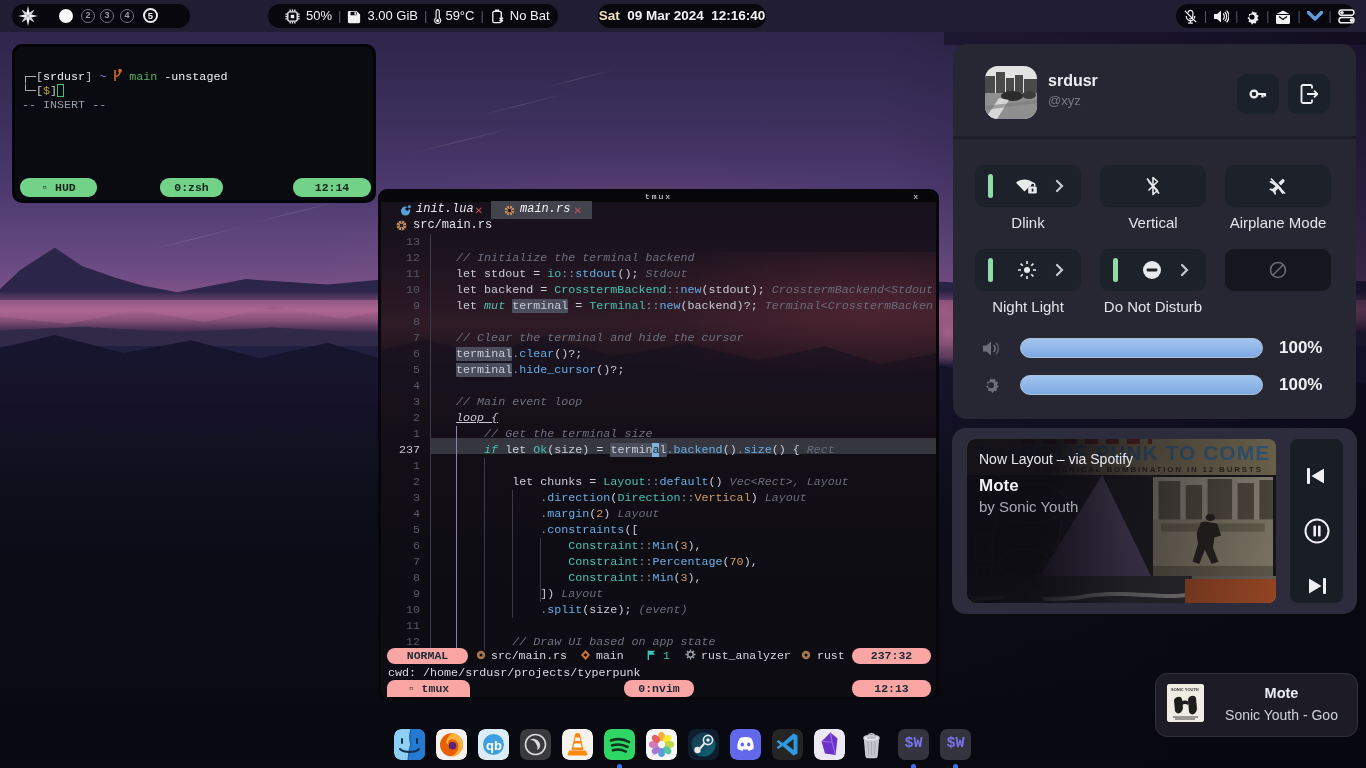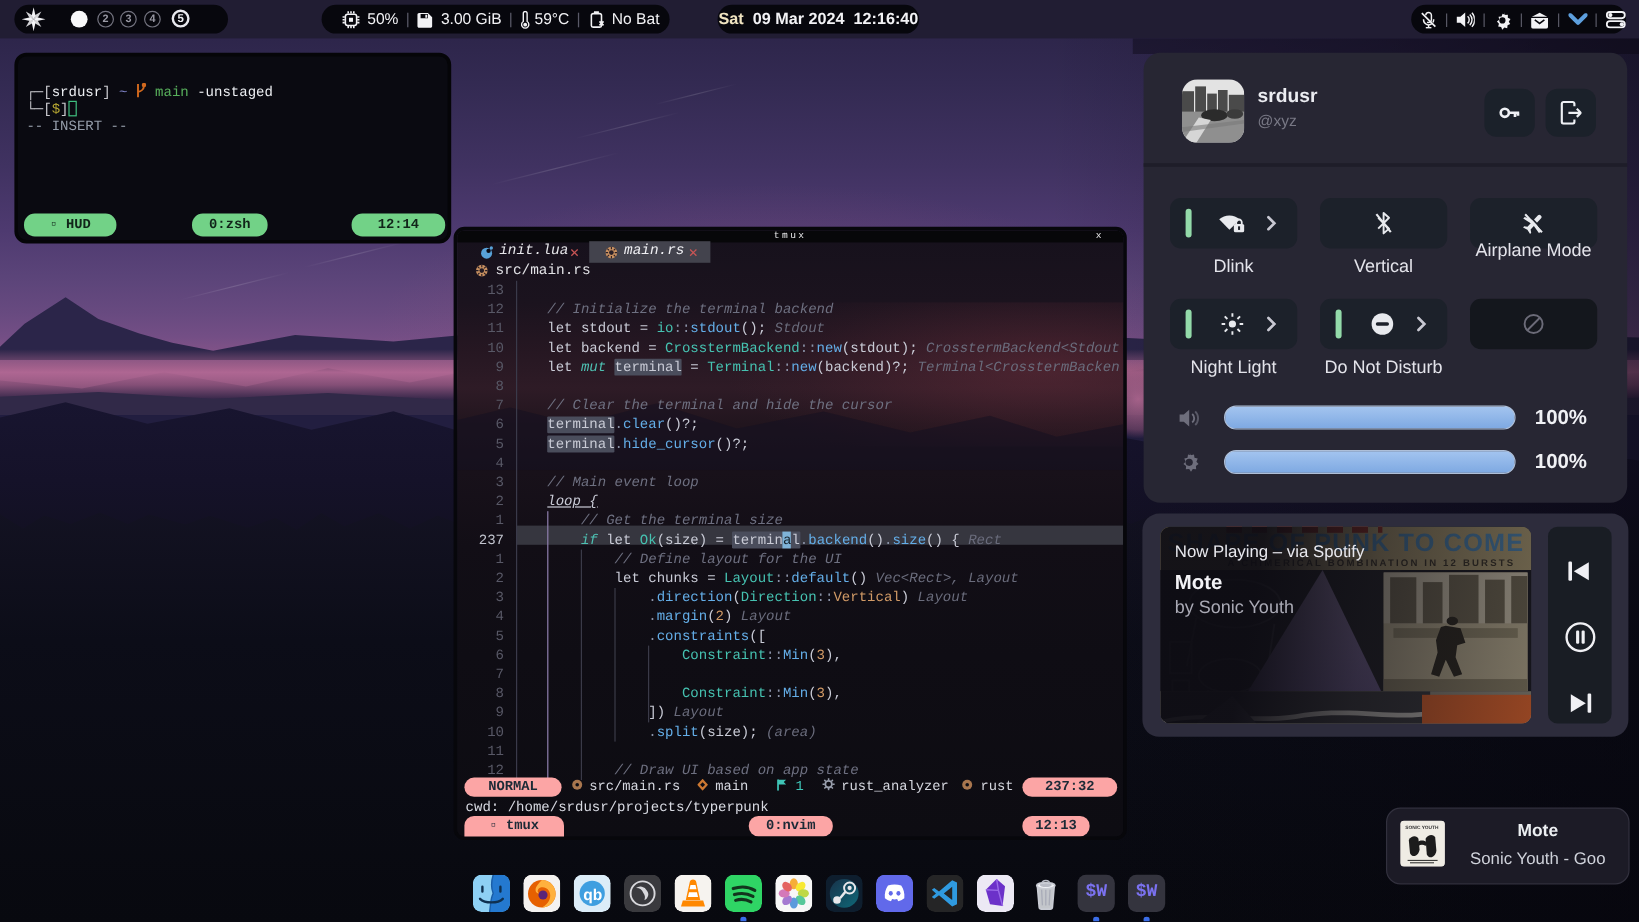--- a/index.html
+++ b/index.html
@@ -247,30 +247,30 @@
       <div class="cl" style="top:64px"><span class="num">9</span><span class="codetxt"><span class="c-wt">    let </span><span class="c-kw">mut</span><span class="c-wt"> </span><span class="hl c-wt">terminal</span><span class="c-wt"> = </span><span class="c-ty">Terminal</span><span class="c-pn">::</span><span class="c-fn">new</span><span class="c-wt">(backend)?;</span><span class="c-hint"> Terminal&lt;CrosstermBacken</span></span></div>
       <div class="cl" style="top:80px"><span class="num">8</span></div>
       <div class="cl" style="top:96px"><span class="num">7</span><span class="codetxt"><span class="c-com">    // Clear the terminal and hide the cursor</span></span></div>
       <div class="cl" style="top:112px"><span class="num">6</span><span class="codetxt"><span class="c-wt">    </span><span class="hl c-wt">terminal</span><span class="c-pn">.</span><span class="c-fn">clear</span><span class="c-wt">()?;</span></span></div>
       <div class="cl" style="top:128px"><span class="num">5</span><span class="codetxt"><span class="c-wt">    </span><span class="hl c-wt">terminal</span><span class="c-pn">.</span><span class="c-fn">hide_cursor</span><span class="c-wt">()?;</span></span></div>
       <div class="cl" style="top:144px"><span class="num">4</span></div>
       <div class="cl" style="top:160px"><span class="num">3</span><span class="codetxt"><span class="c-com">    // Main event loop</span></span></div>
       <div class="cl" style="top:176px"><span class="num">2</span><span class="codetxt"><span class="c-wt">    </span><span class="c-wt" style="text-decoration:underline;font-style:italic;">loop {</span></span></div>
       <div class="cl" style="top:192px"><span class="num">1</span><span class="codetxt"><span class="c-com">        // Get the terminal size</span></span></div>
       <div class="cl" style="top:208px"><span class="num" style="color:#c2c4ce;">237</span><span class="codetxt"><span class="c-wt">        </span><span class="c-kw">if</span><span class="c-wt"> let </span><span class="c-ty">Ok</span><span class="c-wt">(size) = </span><span class="hl c-wt">termin<span style="background:#7fb3d8;color:#16222c;">a</span>l</span><span class="c-pn">.</span><span class="c-fn">backend</span><span class="c-wt">()</span><span class="c-pn">.</span><span class="c-fn">size</span><span class="c-wt">() {</span><span class="c-hint"> Rect</span></span></div>
-      <div class="cl" style="top:224px"><span class="num">1</span><span class="codetxt"><span class="c-com">            // Define layout for the UI</span></span></div>
+      <div class="cl" style="top:224px"><span class="num">1</span></div>
       <div class="cl" style="top:240px"><span class="num">2</span><span class="codetxt"><span class="c-wt">            let chunks = </span><span class="c-ty">Layout</span><span class="c-pn">::</span><span class="c-fn">default</span><span class="c-wt">()</span><span class="c-hint"> Vec&lt;Rect&gt;, Layout</span></span></div>
       <div class="cl" style="top:256px"><span class="num">3</span><span class="codetxt"><span class="c-wt">                </span><span class="c-pn">.</span><span class="c-fn">direction</span><span class="c-wt">(</span><span class="c-ty">Direction</span><span class="c-pn">::</span><span class="c-num">Vertical</span><span class="c-wt">)</span><span class="c-hint"> Layout</span></span></div>
       <div class="cl" style="top:272px"><span class="num">4</span><span class="codetxt"><span class="c-wt">                </span><span class="c-pn">.</span><span class="c-fn">margin</span><span class="c-wt">(</span><span class="c-num">2</span><span class="c-wt">)</span><span class="c-hint"> Layout</span></span></div>
       <div class="cl" style="top:288px"><span class="num">5</span><span class="codetxt"><span class="c-wt">                </span><span class="c-pn">.</span><span class="c-fn">constraints</span><span class="c-wt">([</span></span></div>
       <div class="cl" style="top:304px"><span class="num">6</span><span class="codetxt"><span class="c-wt">                    </span><span class="c-ty">Constraint</span><span class="c-pn">::</span><span class="c-fn">Min</span><span class="c-wt">(</span><span class="c-num">3</span><span class="c-wt">),</span></span></div>
-      <div class="cl" style="top:320px"><span class="num">7</span></div>
+      <div class="cl" style="top:320px"><span class="num">7</span><span class="codetxt"><span class="c-wt">                    </span><span class="c-ty">Constraint</span><span class="c-pn">::</span><span class="c-fn">Percentage</span><span class="c-wt">(</span><span class="c-num">70</span><span class="c-wt">),</span></span></div>
       <div class="cl" style="top:336px"><span class="num">8</span><span class="codetxt"><span class="c-wt">                    </span><span class="c-ty">Constraint</span><span class="c-pn">::</span><span class="c-fn">Min</span><span class="c-wt">(</span><span class="c-num">3</span><span class="c-wt">),</span></span></div>
       <div class="cl" style="top:352px"><span class="num">9</span><span class="codetxt"><span class="c-wt">                ])</span><span class="c-hint"> Layout</span></span></div>
-      <div class="cl" style="top:368px"><span class="num">10</span><span class="codetxt"><span class="c-wt">                </span><span class="c-pn">.</span><span class="c-fn">split</span><span class="c-wt">(size);</span><span class="c-hint"> (area)</span></span></div>
+      <div class="cl" style="top:368px"><span class="num">10</span><span class="codetxt"><span class="c-wt">                </span><span class="c-pn">.</span><span class="c-fn">split</span><span class="c-wt">(size);</span><span class="c-hint"> (event)</span></span></div>
       <div class="cl" style="top:384px"><span class="num">11</span></div>
       <div class="cl" style="top:400px"><span class="num">12</span><span class="codetxt"><span class="c-com">            // Draw UI based on app state</span></span></div>
     </div>
 
     <div class="bluepill" style="left:6px;top:456px;width:81px;height:16px;line-height:16px;">NORMAL</div>
     <div class="mono" style="position:absolute;left:0px;top:456px;width:555px;height:16px;line-height:16px;font-size:11.5px;color:#d4d6de;">
       <span style="position:absolute;left:95px;"><svg width="10" height="10" viewBox="0 0 12 12" style="vertical-align:-1px;">
             <circle cx="6" cy="6" r="5" fill="#a8764e"></circle>
             <circle cx="6" cy="6" r="1.8" fill="#0d0d14"></circle>
           </svg></span>
@@ -296,21 +296,21 @@
             <circle cx="6" cy="6" r="5" fill="#a8764e"></circle>
             <circle cx="6" cy="6" r="1.8" fill="#0d0d14"></circle>
           </svg></span>
       <span style="position:absolute;left:436px;">rust</span>
     </div>
     <div class="bluepill" style="left:471px;top:456px;width:79px;height:16px;line-height:16px;">237:32</div>
     <div class="mono" style="position:absolute;left:7px;top:474px;font-size:11.7px;color:#d8dae2;">cwd: /home/srdusr/projects/typerpunk</div>
 
     <div class="bluepill" style="left:6px;top:488px;width:83px;height:31px;line-height:17px;">▫ tmux</div>
     <div class="bluepill" style="left:243px;top:488px;width:70px;height:17px;line-height:17px;">0:nvim</div>
-    <div class="bluepill" style="left:471px;top:488px;width:56px;height:17px;line-height:17px;">12:13</div>
+    <div class="bluepill" style="left:471px;top:488px;width:79px;height:17px;line-height:17px;">12:13</div>
   </div>
   <div id="cc">
 
     <div style="position:absolute;left:32px;top:22px;width:52px;height:53px;border-radius:13px;overflow:hidden;">
       <svg width="52" height="53" viewBox="0 0 52 53">
           <rect width="52" height="53" fill="#e3e3e3"></rect>
           <g fill="#4a4a4a">
             <rect x="0" y="10" width="10" height="18"></rect>
             <rect x="11" y="6" width="9" height="22"></rect>
             <rect x="21" y="12" width="8" height="16"></rect>
@@ -369,21 +369,21 @@
         </svg>
     </div>
     <div class="tglabel" style="left:130px;top:170px;">Vertical</div>
     <div class="togglebtn" style="left:272px;top:121px;">
       <svg style="position:absolute;left:42px;top:10px;" width="22" height="22" viewBox="0 0 22 22">
           <path d="M2 12.2 L9.2 9.4 V4 a1.8 1.8 0 0 1 3.6 0 V9.4 L20 12.2 V14 L12.8 12.6 V16.6 L15 18.2 V19.6 L11 18.6 L7 19.6 V18.2 L9.2 16.6 V12.6 L2 14 Z" fill="#e8eaee" transform="rotate(43 11 11)"></path>
           <path d="M4 3.5 L18 18.5" stroke="#e8eaee" stroke-width="1.8"></path>
           <path d="M5.2 2.3 L19.2 17.3" stroke="#1c212a" stroke-width="1.4"></path>
         </svg>
     </div>
-    <div class="tglabel" style="left:255px;top:156px;">Airplane Mode</div>
+    <div class="tglabel" style="left:255px;top:170px;">Airplane Mode</div>
 
     <div class="togglebtn" style="left:22px;top:205px;">
       <div class="greenbar"></div>
       <svg style="position:absolute;left:42px;top:11px;" width="20" height="20" viewBox="0 0 20 20">
           <g fill="#e8eaee">
             <circle cx="10" cy="10" r="3"></circle>
             <g stroke="#e8eaee" stroke-width="1.6">
               <path d="M10 1 V4 M10 16 v3 M1 10 H4 M16 10 h3 M3.6 3.6 L5.8 5.8 M14.2 14.2 l2.2 2.2 M16.4 3.6 L14.2 5.8 M5.8 14.2 L3.6 16.4"></path>
             </g>
           </g>
@@ -473,21 +473,21 @@
       <div style="position:absolute;left:200px;top:36px;width:109px;height:128px;background:transparent;"></div>
       <div style="position:absolute;left:0px;top:137px;width:309px;height:27px;background:#8e8878;"></div>
       <svg style="position:absolute;left:0px;top:137px;" width="225" height="27" viewBox="0 0 225 27">
           <rect width="225" height="27" fill="#3a3a3c"></rect>
           <path d="M0 24 C40 14 80 26 120 18 C160 12 200 22 225 16 V20 C200 26 160 16 120 22 C80 30 40 18 0 27 Z" fill="#cfccc2" opacity="0.9"></path>
           <path d="M30 27 L60 4 L80 27 Z" fill="#55555a"></path>
         </svg>
       <div style="position:absolute;left:218px;top:140px;width:91px;height:24px;background:#d9622b;"></div>
 
       <div style="position:absolute;left:0;top:0;width:309px;height:164px;background:linear-gradient(100deg,rgba(13,12,19,0.95) 26%,rgba(13,12,19,0.62) 55%,rgba(13,12,19,0.34) 100%);"></div>
-      <div style="position:absolute;left:12px;top:12px;font-size:14px;color:#e8e8ee;">Now Playing – via Spotify</div>
+      <div style="position:absolute;left:12px;top:12px;font-size:14px;color:#e8e8ee;">Now Layout – via Spotify</div>
       <div style="position:absolute;left:12px;top:37px;font-size:17px;font-weight:bold;color:#f2f2f6;">Mote</div>
       <div style="position:absolute;left:12px;top:59px;font-size:15px;color:#a9a9b4;">by Sonic Youth</div>
     </div>
     <div id="mctrl">
       <svg style="position:absolute;left:16px;top:28px;" width="20" height="18" viewBox="0 0 20 18">
           <g fill="#f0f0f4">
             <rect x="1" y="1" width="3" height="16" rx="1"></rect>
             <path d="M18 1.5 V16.5 L5.5 9 Z"></path>
           </g>
         </svg>

